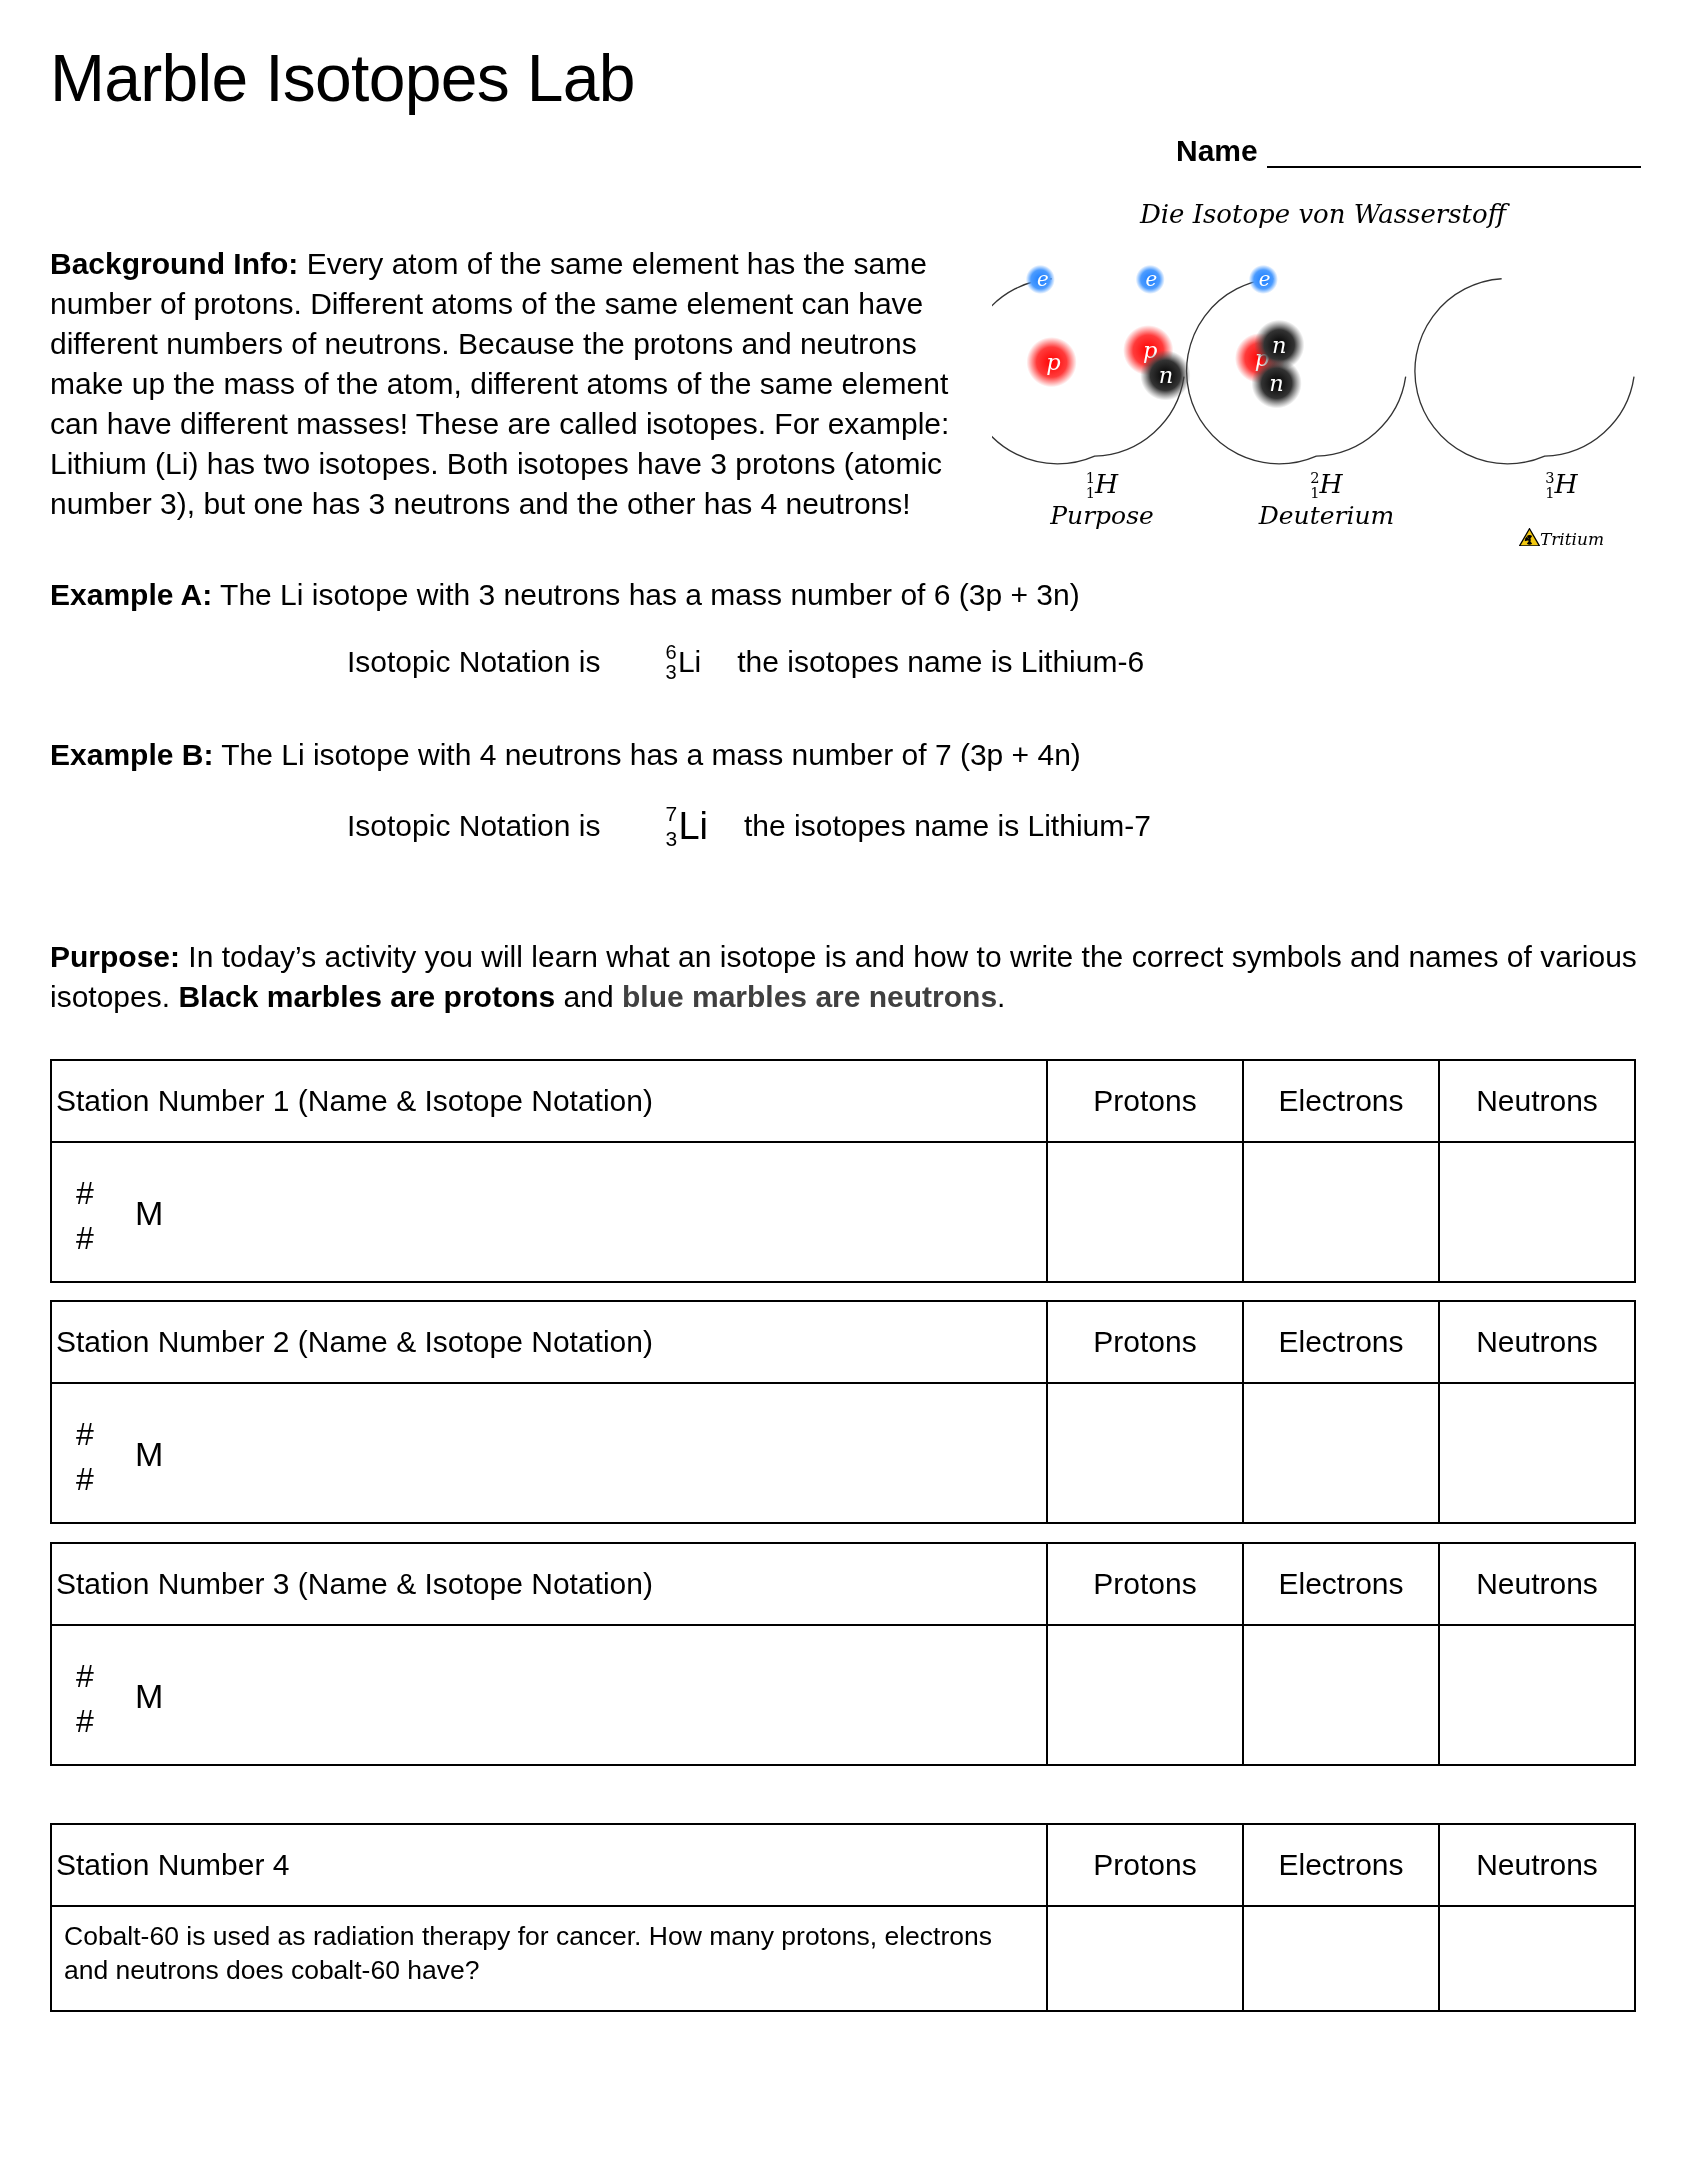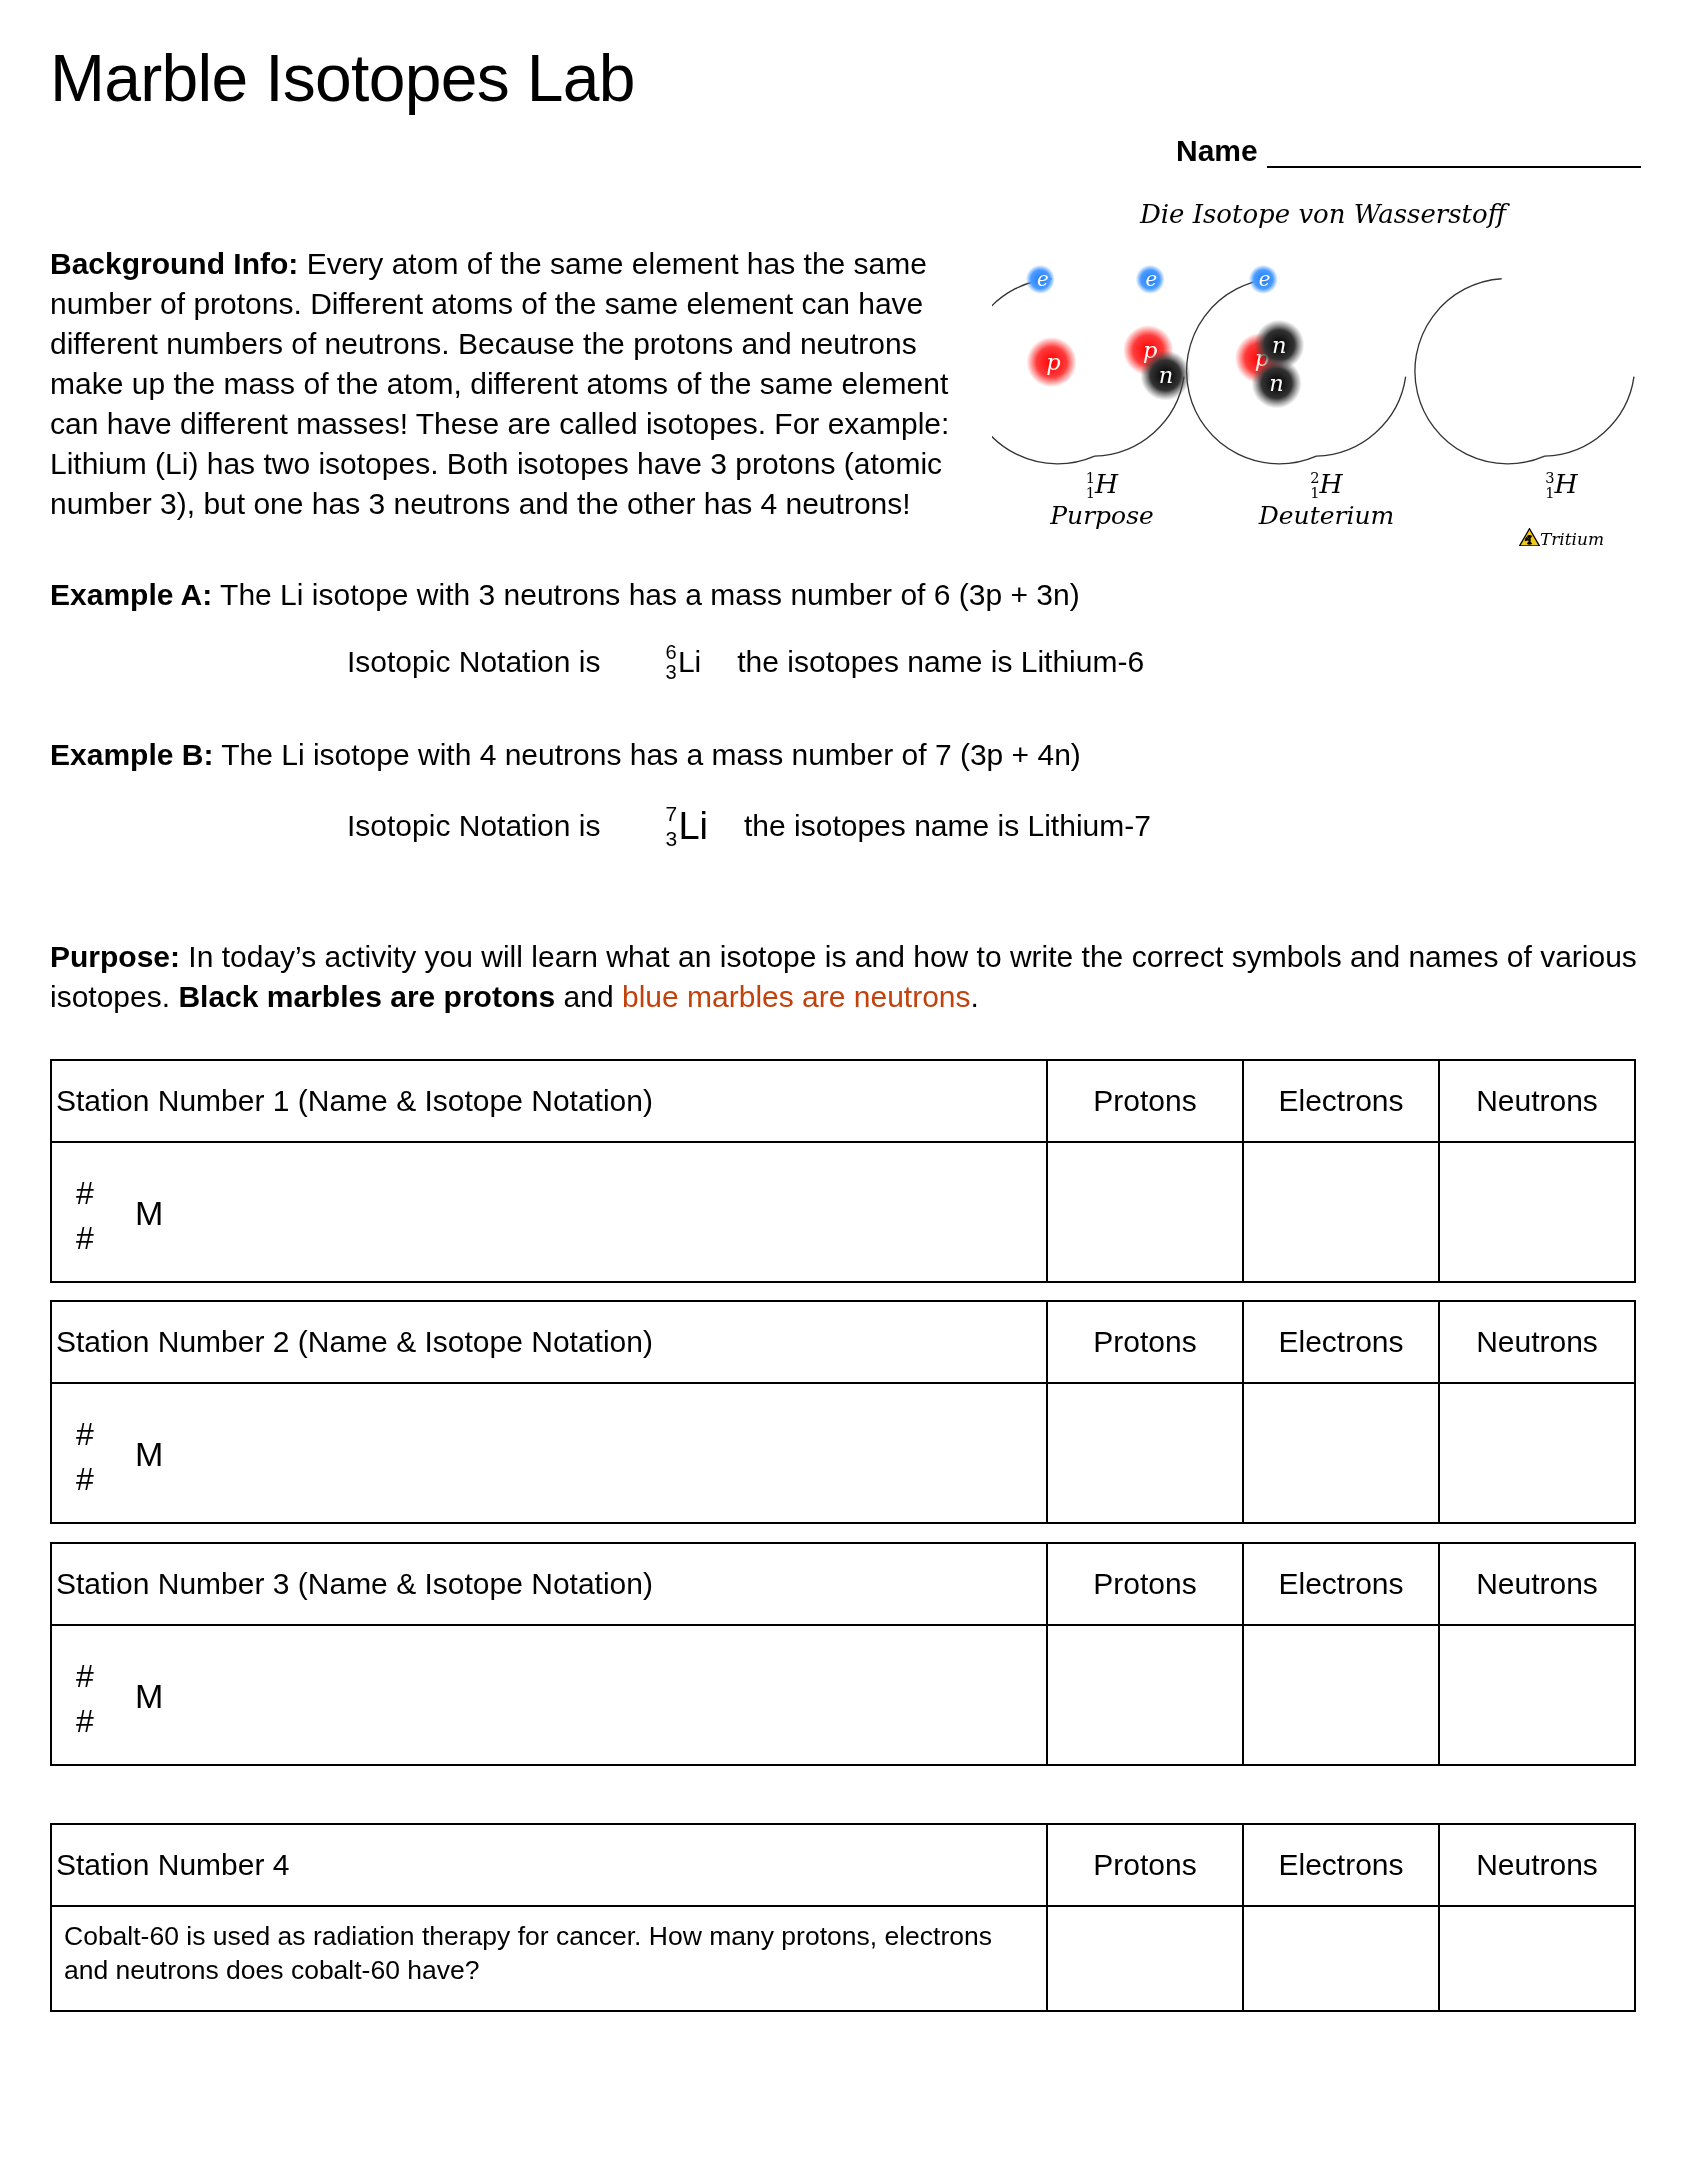--- a/index.html
+++ b/index.html
@@ -11,21 +11,21 @@
   .name-line { display:inline-block; width:374px; border-bottom:2.6px solid #000; margin-left:9.3px; height:32px; }
   .bg-para { left:50px; top:244px; width:926px; font-size:30px; line-height:40px; }
   b { font-weight:bold; }
   .fig { left:992px; top:198px; width:695px; height:364px; }
   .fig-title { left:0; top:1px; width:662px; text-align:center; font-family:"DejaVu Serif", serif; font-style:italic; font-size:26px; }
   .ex { left:50px; font-size:30px;margin-top:8px; }
   .notation-row { left:347px; font-size:30px; display:flex; align-items:center; }
   .nuclide { display:inline-flex; align-items:center; margin-left:65px; }
   .nuclide .nums { display:flex; flex-direction:column; align-items:flex-end; font-size:20px; line-height:20px; margin-right:1.3px; }
   .purpose { left:50px; top:937px; width:1601px; font-size:30px; line-height:40px; }
-  .blue { color:#c2410c; font-weight:normal; }
+  .blue { color:#404040; font-weight:bold; }
   table.station { position:absolute; left:50px; width:1585px; border-collapse:collapse; table-layout:fixed; }
   table.station td { border:2px solid #000; padding:12px; vertical-align:top; }
   table.station td.hdr { font-size:30px; height:56px; vertical-align:middle; }
   td.hdr.left { padding-left:4px; }
   td.hdr.center { text-align:center; }
   .iso-cell { position:relative; }
   .hash { position:absolute; left:24px; font-size:32px; line-height:1; }
   .mlet { position:absolute; left:83px; font-size:34px; line-height:1; }
   .q4 { font-size:26.5px; line-height:34px; padding:22.5px 0 0 4px; }
 </style>

